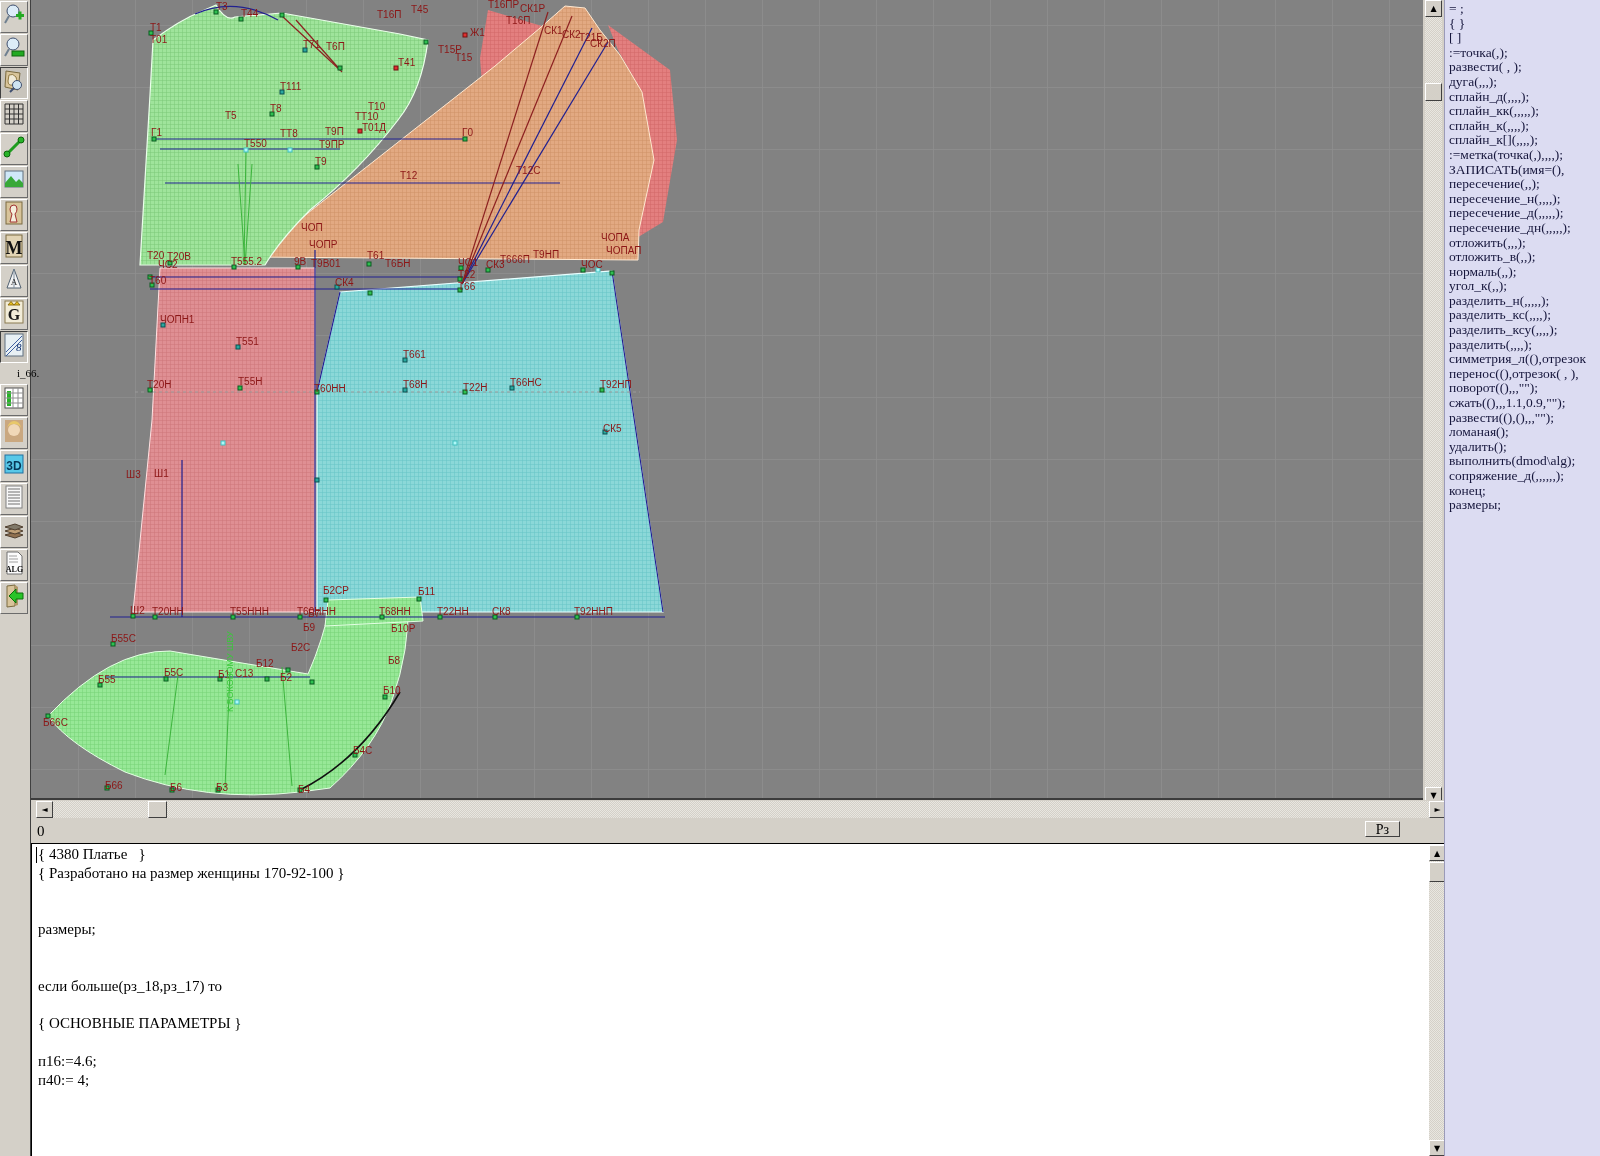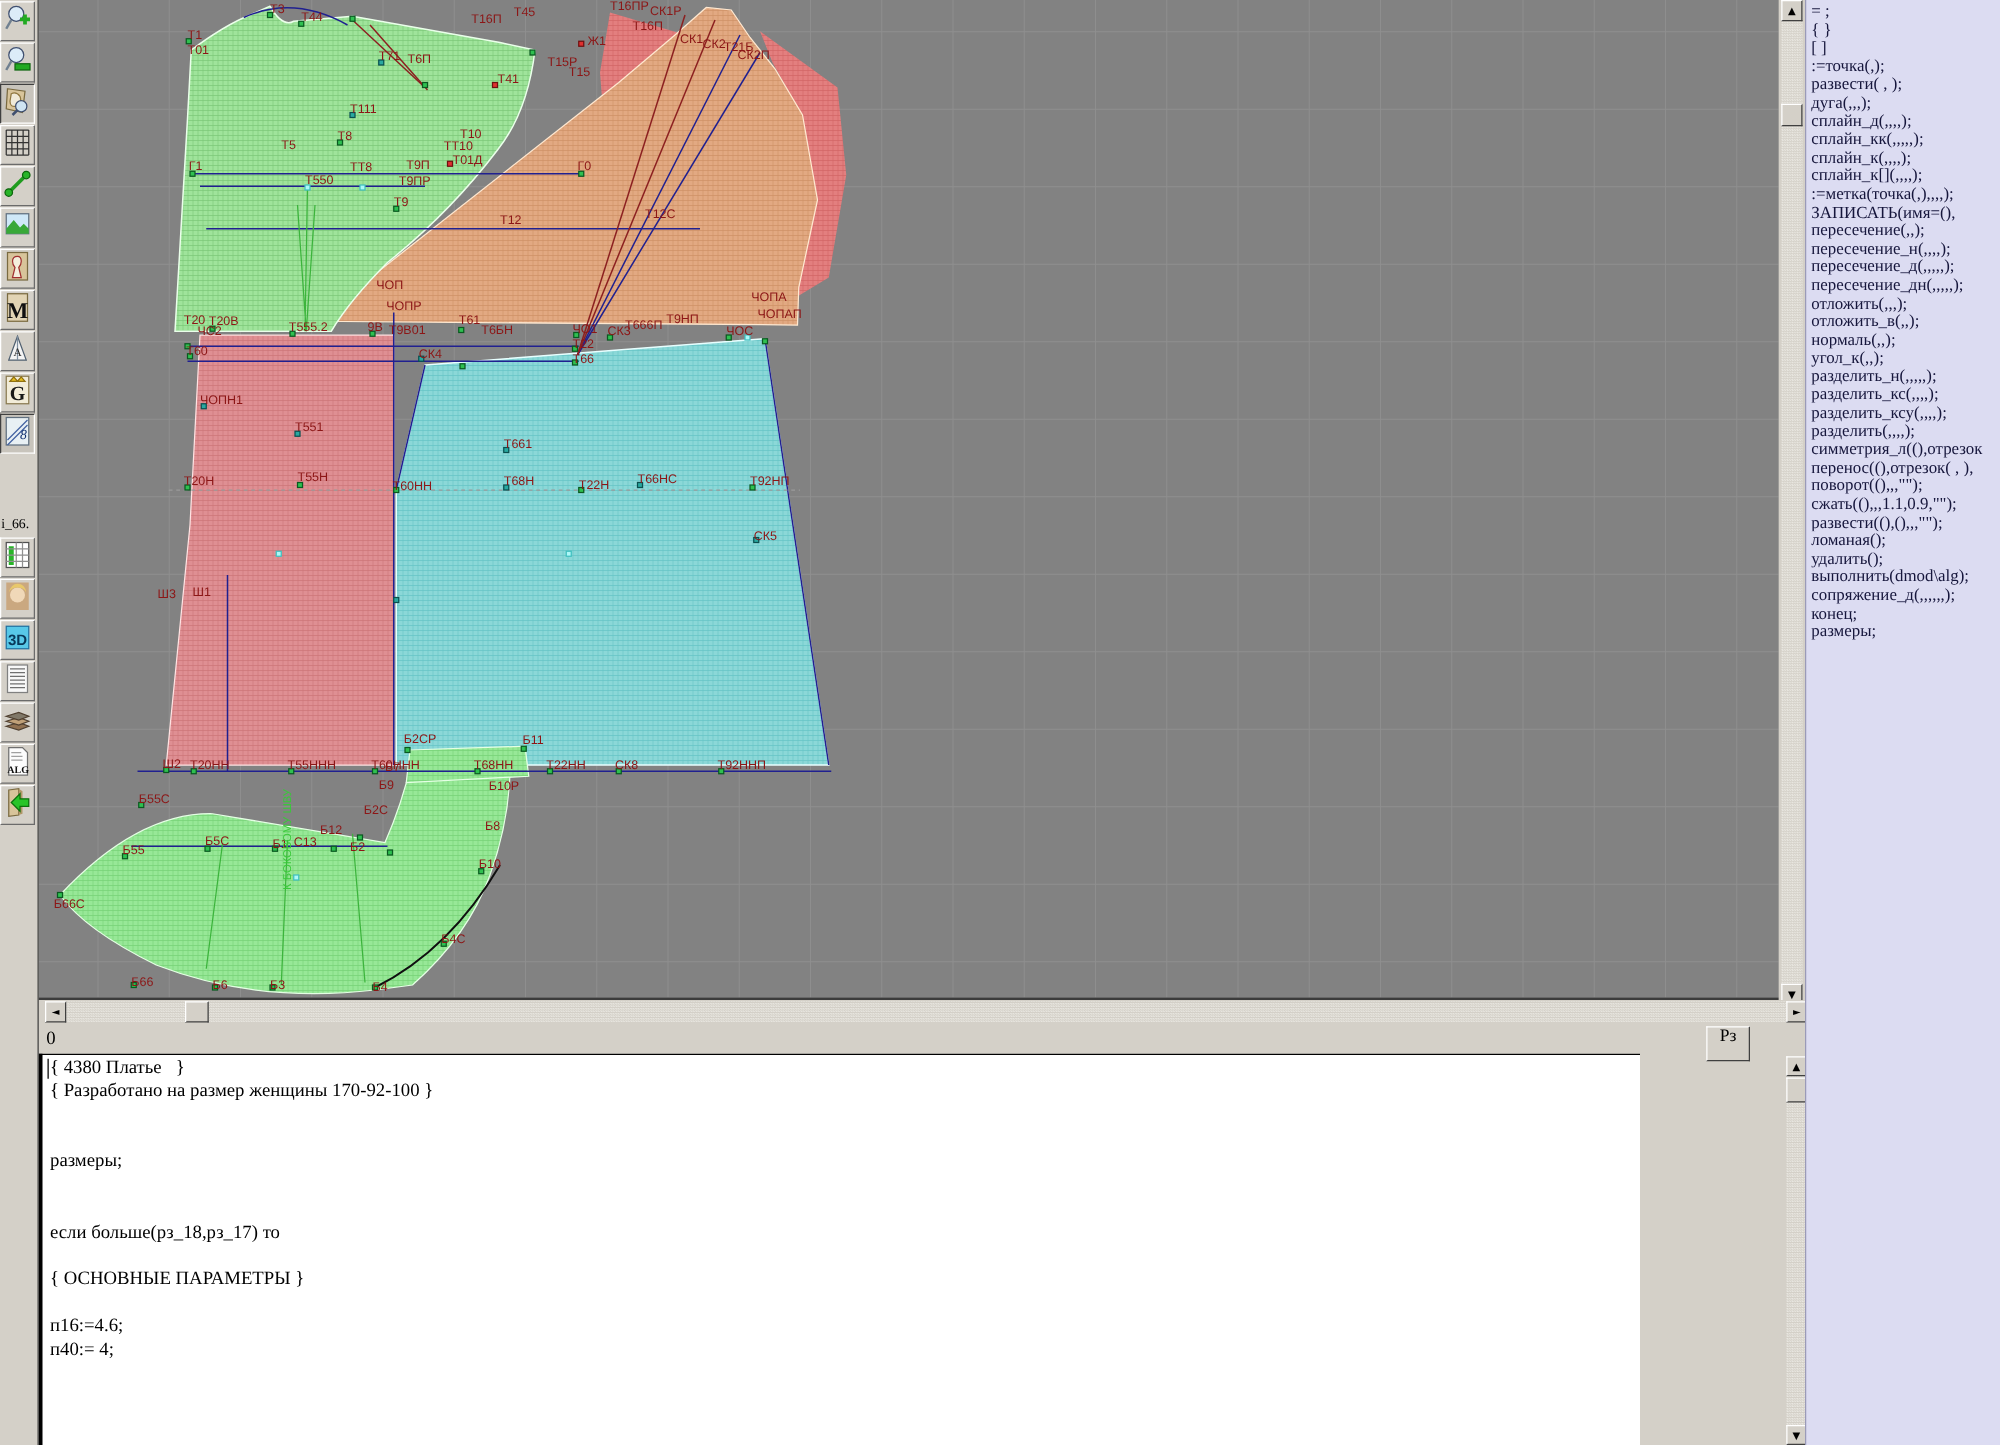--- a/index.html
+++ b/index.html
@@ -9,21 +9,21 @@
   
   #toolbar{position:absolute;left:0;top:0;width:30px;height:1156px;background:#d4d0c8;
            border-right:1px solid #404040;z-index:5;}
   .tbtn{width:28px;height:32px;margin:1px 0 0 0;background:#d4d0c8;
         border-top:1px solid #fff;border-left:1px solid #fff;
         border-right:1px solid #6b6b6b;border-bottom:1px solid #6b6b6b;
         box-sizing:border-box;display:flex;align-items:center;justify-content:center;}
   .tbtn.active{border-top:1px solid #404040;border-left:1px solid #404040;
         border-right:1px solid #fff;border-bottom:1px solid #fff;background:#c8c4bc;}
   .tlabel{width:28px;height:20px;font:11px "Liberation Serif",serif;color:#000;
-          display:flex;align-items:center;padding-left:1px;box-sizing:border-box;margin-top:46px;}
+          display:flex;align-items:center;padding-left:17px;box-sizing:border-box;}
 
   
   #canvas{position:absolute;left:30px;top:0;width:1393px;height:798px;background:#828282;
           border-bottom:2px solid #3c3c3c;}
   #canvas svg{display:block;}
 
   
   .sb{position:absolute;background:#d4d0c8;}
   .sb-btn{position:absolute;width:17px;height:17px;background:#d4d0c8;
           border-top:1px solid #fff;border-left:1px solid #fff;
@@ -34,28 +34,28 @@
           border-top:1px solid #fff;border-left:1px solid #fff;
           border-right:1px solid #404040;border-bottom:1px solid #404040;box-sizing:border-box;}
   .sb-track{position:absolute;background:repeating-conic-gradient(#e8e6e0 0 25%,#d4d0c8 0 50%) 0 0/2px 2px;}
 
   #vscroll{left:1423px;top:0;width:21px;height:804px;}
   #hscroll{left:30px;top:800px;width:1415px;height:20px;}
 
   
   #status{position:absolute;left:30px;top:820px;width:1415px;height:23px;background:#d4d0c8;}
   #status .zero{position:absolute;left:7px;top:3px;font:15px "Liberation Serif",serif;color:#000;}
-  .sbtn{position:absolute;top:1px;width:35px;height:28px;background:#d4d0c8;
+  .sbtn{position:absolute;top:1px;width:35px;height:16px;background:#d4d0c8;
         border-top:1px solid #fff;border-left:1px solid #fff;
         border-right:1px solid #404040;border-bottom:1px solid #404040;
         box-sizing:border-box;font:14px "Liberation Serif",serif;text-align:center;}
 
   
-  #editor{position:absolute;left:30px;top:843px;width:1282px;height:313px;background:#fff;
-          border-top:1px solid #000;border-left:4px solid #000000;box-sizing:border-box;overflow:hidden;}
+  #editor{position:absolute;left:30px;top:843px;width:1415px;height:313px;background:#fff;
+          border-top:1px solid #000;border-left:2px solid #000000;box-sizing:border-box;overflow:hidden;}
   #editor .lines{padding:2px 0 0 6px;font:15px "Liberation Serif",serif;color:#000;}
   #editor .ln{height:18.8px;white-space:pre;}
   #caret{position:absolute;left:4px;top:3px;width:1px;height:16px;background:#000;}
   #edscroll{left:1429px;top:845px;width:16px;height:311px;position:absolute;}
   #edscroll .sb-btn{width:16px;height:16px;}
 
   
   #sidebar{position:absolute;left:1444px;top:0;width:156px;height:1156px;
            background:#dcdcf2;border-left:1px solid #9a9ab8;}
   #sidebar .item{font:13.5px "Liberation Serif",serif;color:#16163c;line-height:14.6px;

